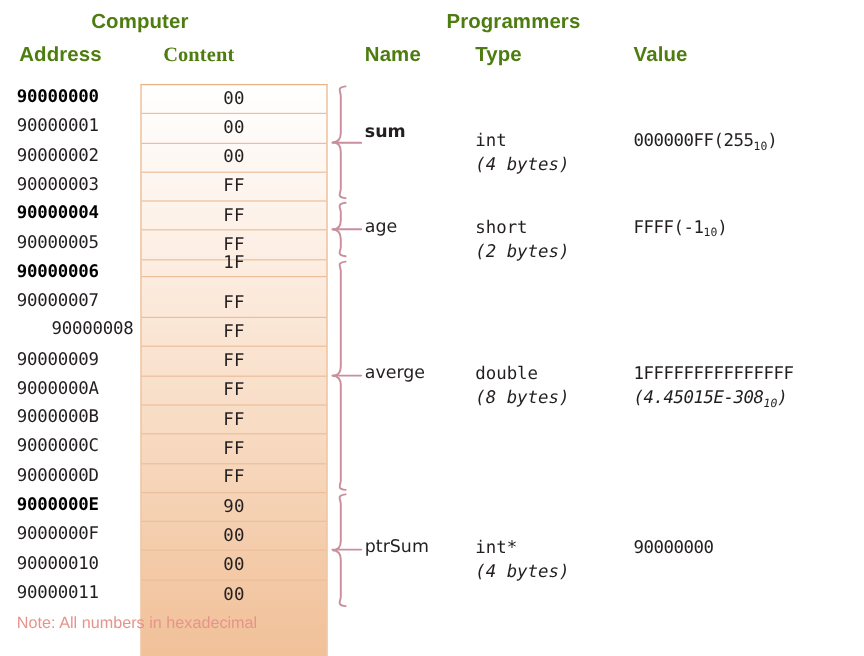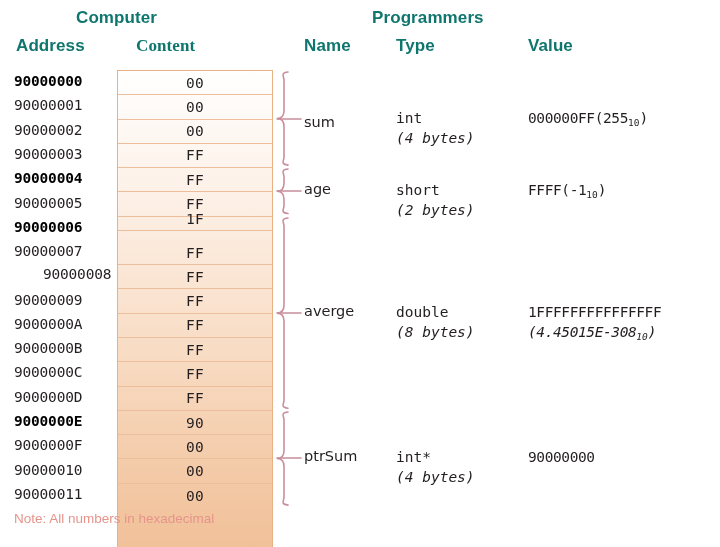--- a/index.html
+++ b/index.html
@@ -11,21 +11,21 @@
     width: 720px;
     height: 547px;
     position: relative;
     overflow: hidden;
     font-family: "DejaVu Sans", sans-serif;
   }
 
   
   .hdr {
     position: absolute;
-    color: #0f766e;
+    color: #4d7c0f;
     font-family: "Liberation Sans", sans-serif;
     font-weight: bold;
     font-size: 17px;
     letter-spacing: 0.1px;
     white-space: nowrap;
   }
   #hdr-computer   { left: 76px;  top: 8px;  }
   #hdr-address    { left: 16px;  top: 36px; }
   #hdr-content    { left: 136px; top: 36px; font-family: Liberation Serif, serif; }
   #hdr-programmers{ left: 372px; top: 8px;  }
@@ -248,21 +248,21 @@
     </svg>
     <svg class="brace-svg" width="22" height="93.11111111111109" style="top: 411.889px;">
       <path d="M 12,0 C 4,1 8,4 8,8 L 8,38.55555555555554 C 8,43.55555555555554 6,46.55555555555554 1,46.55555555555554 C 6,46.55555555555554 8,49.55555555555554 8,54.55555555555554 L 8,85.11111111111109 C 8,89.11111111111109 4,92.11111111111109 12,93.11111111111109"></path>
     </svg>
     <svg class="brace-svg" width="24" height="4" style="left: 277px; top: 456.444px;">
       <path d="M 0,2 L 24,2"></path>
     </svg>
   </div>
 
 <div id="variable-layer">
-    <div class="pg-name" style="top: 114px;">sum</div>
+    <div class="pg-name" style="top: 102px; font-weight: bold;">sum</div>
     <div class="pg-type" style="top: 107.556px;"><span>int</span><span class="sub2">(4 bytes)</span></div>
     <div class="pg-value" style="top: 107.556px;"><span>000000FF(255<sub>10</sub>)</span></div>
     <div class="pg-name" style="top: 181.389px;">age</div>
     <div class="pg-type" style="top: 180.389px;"><span>short</span><span class="sub2">(2 bytes)</span></div>
     <div class="pg-value" style="top: 180.389px;"><span>FFFF(-1<sub>10</sub>)</span></div>
     <div class="pg-name" style="top: 302.778px;">averge</div>
     <div class="pg-type" style="top: 301.778px;"><span>double</span><span class="sub2">(8 bytes)</span></div>
     <div class="pg-value" style="top: 301.778px;"><span>1FFFFFFFFFFFFFFF</span><span class="sub2">(4.45015E-308<sub>10</sub>)</span></div>
     <div class="pg-name" style="top: 448.444px;">ptrSum</div>
     <div class="pg-type" style="top: 447.444px;"><span>int*</span><span class="sub2">(4 bytes)</span></div>

